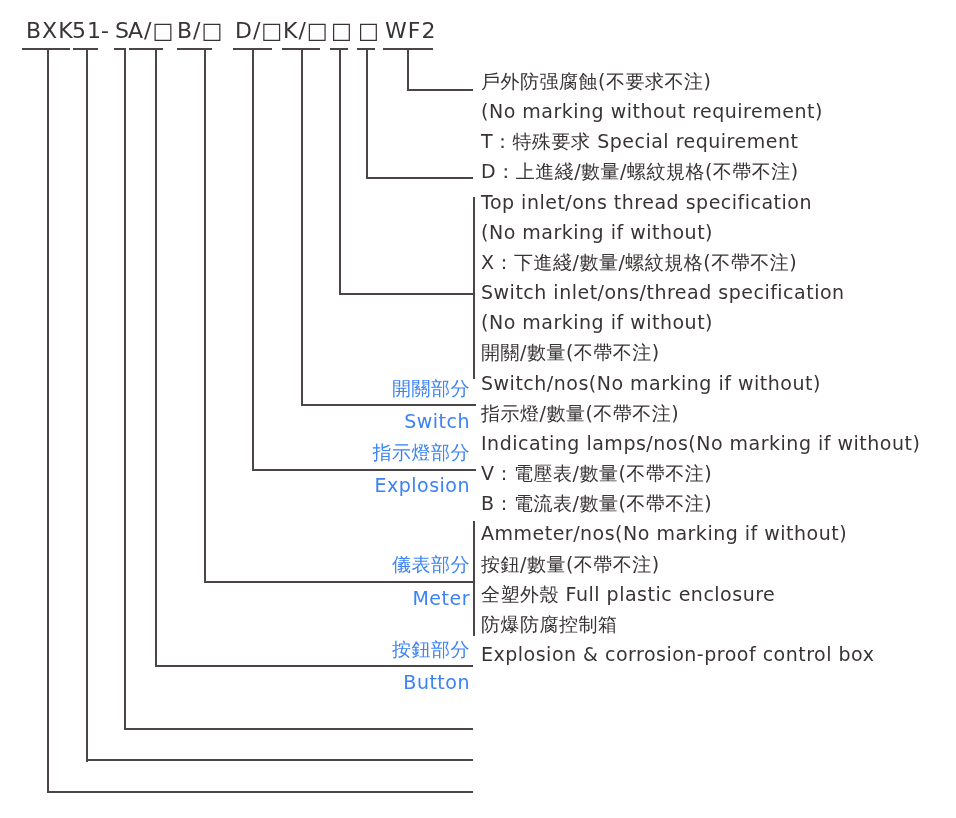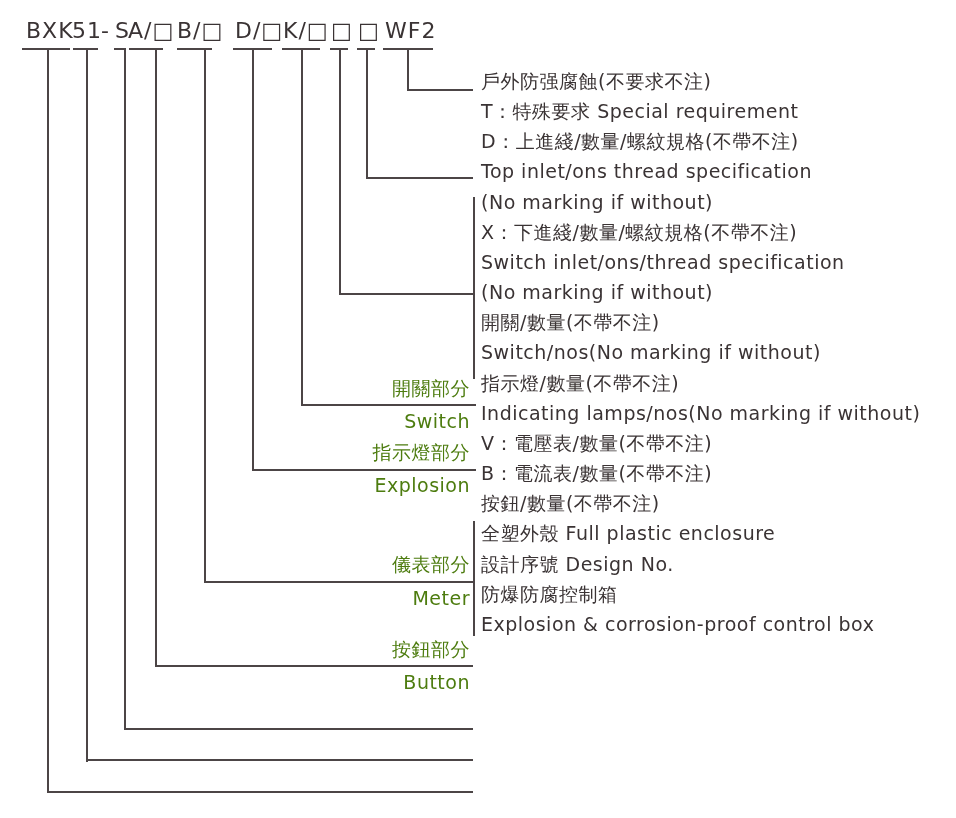--- a/index.html
+++ b/index.html
@@ -15,21 +15,21 @@
   .vline{position:absolute;width:2px;background:#4c4546;}
   .hline{position:absolute;height:2px;background:#4c4546;}
   .bracket{position:absolute;width:2px;background:#4c4546;}
   #spec-col{position:absolute;left:481px;top:66px;}
   .spec-row{
     height:30.17px;line-height:30.17px;font-size:19px;letter-spacing:0.5px;
     white-space:nowrap;color:#3a3334;
   }
   .slabel{
     position:absolute;right:486px;height:22px;line-height:22px;font-size:19px;
-    letter-spacing:0.5px;white-space:nowrap;text-align:right;color:#4d7c0f;
+    letter-spacing:0.5px;white-space:nowrap;text-align:right;color:#3b82f6;
   }
 </style>
 </head>
 <body>
 
 <div id="canvas">
 
   <span class="seg" style="left:26px">BXK</span>
   <span class="seg" style="left:72px">51</span>
   <span class="seg" style="left:101px">-</span>
@@ -73,36 +73,37 @@
   <div class="hline" style="left:155px;top:665px;width:318px"></div>
   <div class="hline" style="left:124px;top:728px;width:349px"></div>
   <div class="hline" style="left:86px;top:759px;width:387px"></div>
   <div class="hline" style="left:47px;top:791px;width:426px"></div>
 
   <div class="bracket" style="left:473px;top:197px;height:182px"></div>
   <div class="bracket" style="left:473px;top:521px;height:115px"></div>
 
   <div id="spec-col">
     <div class="spec-row">戶外防强腐蝕(不要求不注)</div>
+    <div class="spec-row">(No marking without requirement)</div>
     <div class="spec-row">T：特殊要求 Special requirement</div>
     <div class="spec-row">D：上進綫/數量/螺紋規格(不帶不注)</div>
     <div class="spec-row">Top inlet/ons thread specification</div>
     <div class="spec-row">(No marking if without)</div>
     <div class="spec-row">X：下進綫/數量/螺紋規格(不帶不注)</div>
     <div class="spec-row">Switch inlet/ons/thread specification</div>
     <div class="spec-row">(No marking if without)</div>
     <div class="spec-row">開關/數量(不帶不注)</div>
     <div class="spec-row">Switch/nos(No marking if without)</div>
     <div class="spec-row">指示燈/數量(不帶不注)</div>
     <div class="spec-row">Indicating lamps/nos(No marking if without)</div>
     <div class="spec-row">V：電壓表/數量(不帶不注)</div>
     <div class="spec-row">B：電流表/數量(不帶不注)</div>
+    <div class="spec-row">Ammeter/nos(No marking if without)</div>
     <div class="spec-row">按鈕/數量(不帶不注)</div>
     <div class="spec-row">全塑外殼  Full plastic enclosure</div>
-    <div class="spec-row">設計序號  Design No.</div>
     <div class="spec-row">防爆防腐控制箱</div>
     <div class="spec-row">Explosion &amp; corrosion-proof control box</div>
   </div>
 
   <div class="slabel" style="top:377px">開關部分</div>
   <div class="slabel" style="top:410px">Switch</div>
   <div class="slabel" style="top:441px">指示燈部分</div>
   <div class="slabel" style="top:474px">Explosion</div>
   <div class="slabel" style="top:553px">儀表部分</div>
   <div class="slabel" style="top:587px">Meter</div>

